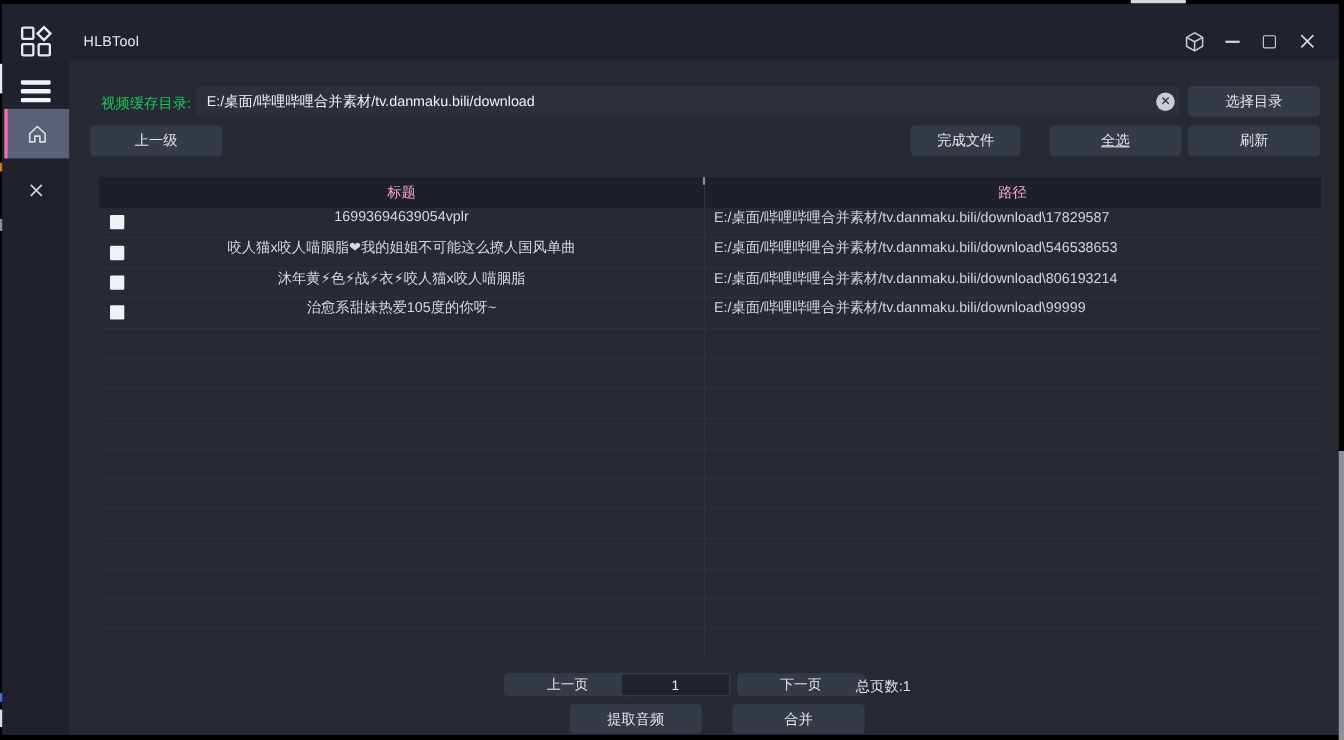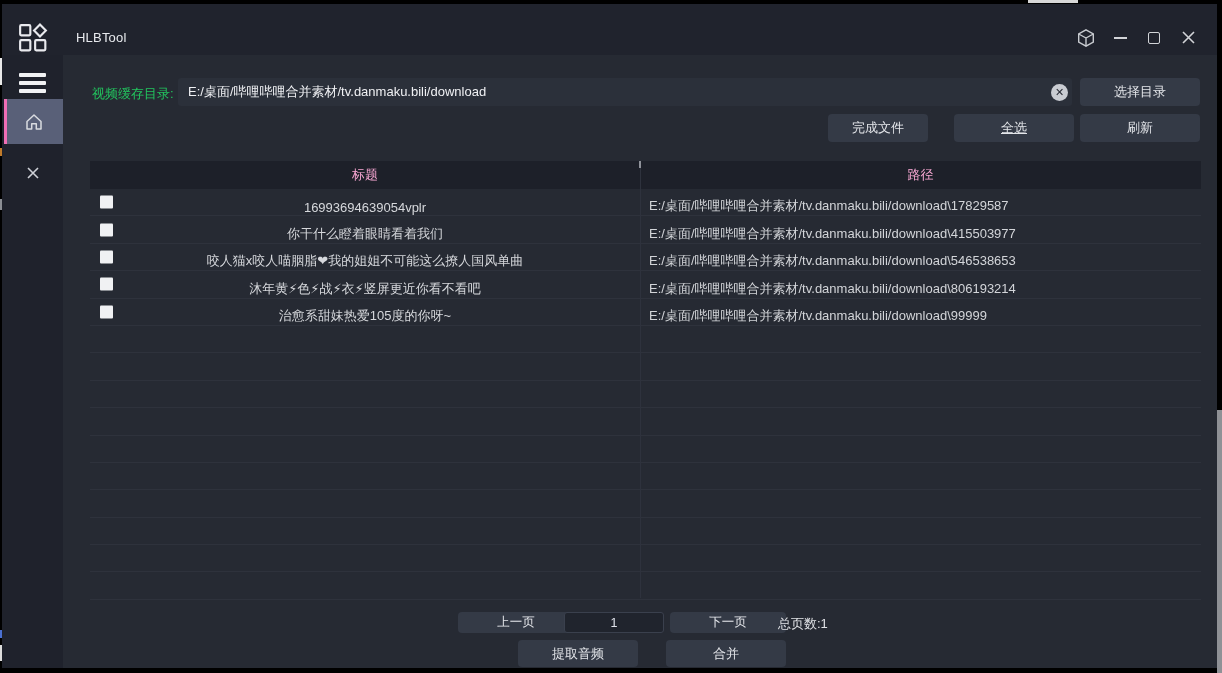--- a/index.html
+++ b/index.html
@@ -64,21 +64,21 @@
   
   .table { position:absolute; left:27px; top:106px; width:1111px; height:439px; }
   .thead { display:flex; height:28px; background:#1d2029; align-items:center; }
   .th { text-align:center; color:#f9a8d4; font-size:13px; }
   .th-title { width:550px; }
   .th-path  { width:561px; }
   .col-divider { position:absolute; left:550px; top:0; bottom:2px; width:1px; background:#2e323d; }
   .col-divider-tick { position:absolute; left:549px; top:0; width:2px; height:7px; background:#8f929a; }
   .tbody { position:relative; }
   .trow { display:flex; height:27.4px; border-bottom:1px solid #2e323c; align-items:center; }
-  .tcell { height:100%; display:flex; align-items:flex-end; }
+  .tcell { height:100%; display:flex; align-items:flex-start; }
   .tcell-title { width:550px; position:relative; justify-content:center; }
   .tcell-path  { width:561px; padding-left:9px; }
   .checkbox {
     position:absolute; left:10px; top:50%; transform:translateY(-50%);
     width:13px; height:13px; background:#f0f1f3; border-radius:1px; cursor:pointer;
   }
   .row-title { color:#d6d8dc; font-size:13px; }
   .row-path  { color:#d3d5d9; font-size:13px; }
   
   .pg-btn { top:557px; width:116px; height:21px; line-height:19px; font-size:12.5px; }
@@ -162,20 +162,21 @@
         </div>
       </div>
 
       <div class="main">
 
         <span class="dir-label">视频缓存目录:</span>
         <input class="dir-input" type="text" value="E:/桌面/哔哩哔哩合并素材/tv.danmaku.bili/download" style="">
         <span class="clear-btn">✕</span>
         <button class="btn choose-dir">选择目录</button>
 
+        <button class="btn up-level">上一级</button>
         <button class="btn finished">完成文件</button>
         <button class="btn select-all">全选</button>
         <button class="btn refresh">刷新</button>
 
         <div class="table">
           <div class="thead">
             <div class="th th-title">标题</div>
             <div class="th th-path">路径</div>
           </div>
           <div class="tbody">
@@ -184,39 +185,30 @@
                   <span class="checkbox"></span>
                   <span class="row-title">16993694639054vplr</span>
                 </div>
                 <div class="tcell tcell-path">
                   <span class="row-path">E:/桌面/哔哩哔哩合并素材/tv.danmaku.bili/download\17829587</span>
                 </div>
               </div>
               <div class="trow">
                 <div class="tcell tcell-title">
                   <span class="checkbox"></span>
-                  <span class="row-title">你干什么瞪着眼睛看着我们</span>
-                </div>
-                <div class="tcell tcell-path">
-                  <span class="row-path">E:/桌面/哔哩哔哩合并素材/tv.danmaku.bili/download\415503977</span>
-                </div>
-              </div>
-              <div class="trow">
-                <div class="tcell tcell-title">
-                  <span class="checkbox"></span>
                   <span class="row-title">咬人猫x咬人喵胭脂❤我的姐姐不可能这么撩人国风单曲</span>
                 </div>
                 <div class="tcell tcell-path">
                   <span class="row-path">E:/桌面/哔哩哔哩合并素材/tv.danmaku.bili/download\546538653</span>
                 </div>
               </div>
               <div class="trow">
                 <div class="tcell tcell-title">
                   <span class="checkbox"></span>
-                  <span class="row-title">沐年黄⚡色⚡战⚡衣⚡竖屏更近你看不看吧</span>
+                  <span class="row-title">沐年黄⚡色⚡战⚡衣⚡咬人猫x咬人喵胭脂</span>
                 </div>
                 <div class="tcell tcell-path">
                   <span class="row-path">E:/桌面/哔哩哔哩合并素材/tv.danmaku.bili/download\806193214</span>
                 </div>
               </div>
               <div class="trow">
                 <div class="tcell tcell-title">
                   <span class="checkbox"></span>
                   <span class="row-title">治愈系甜妹热爱105度的你呀~</span>
                 </div>

